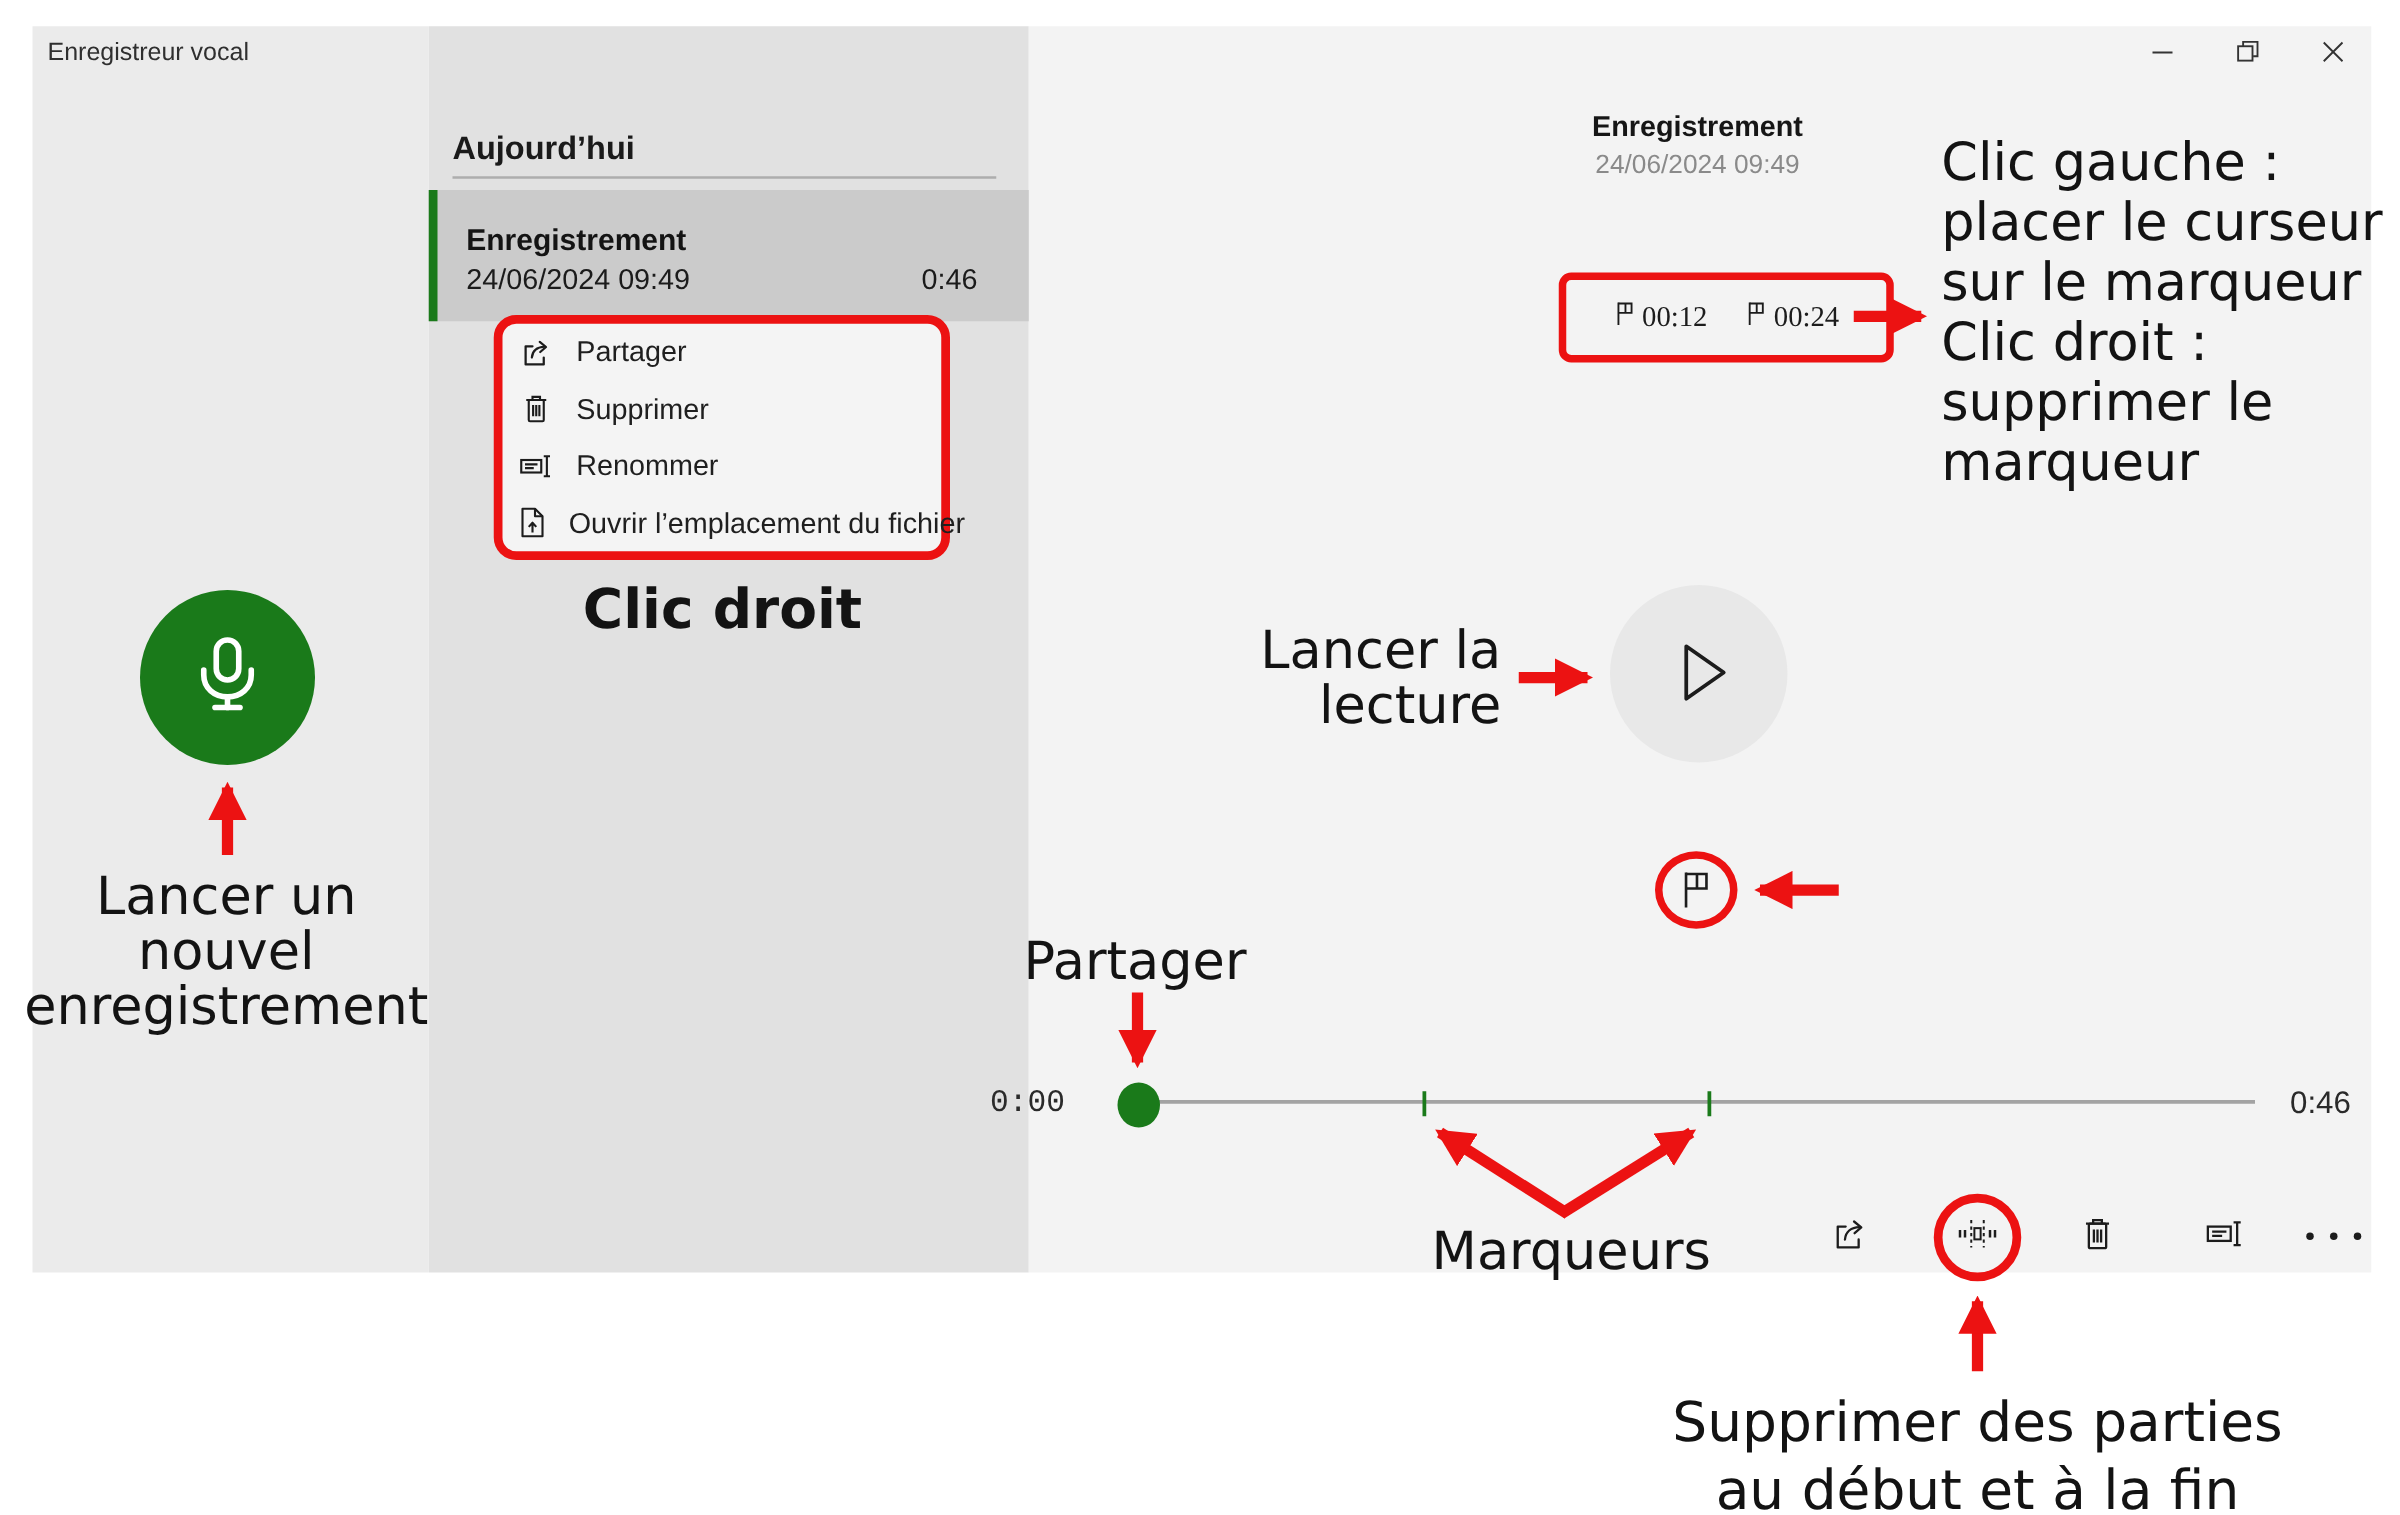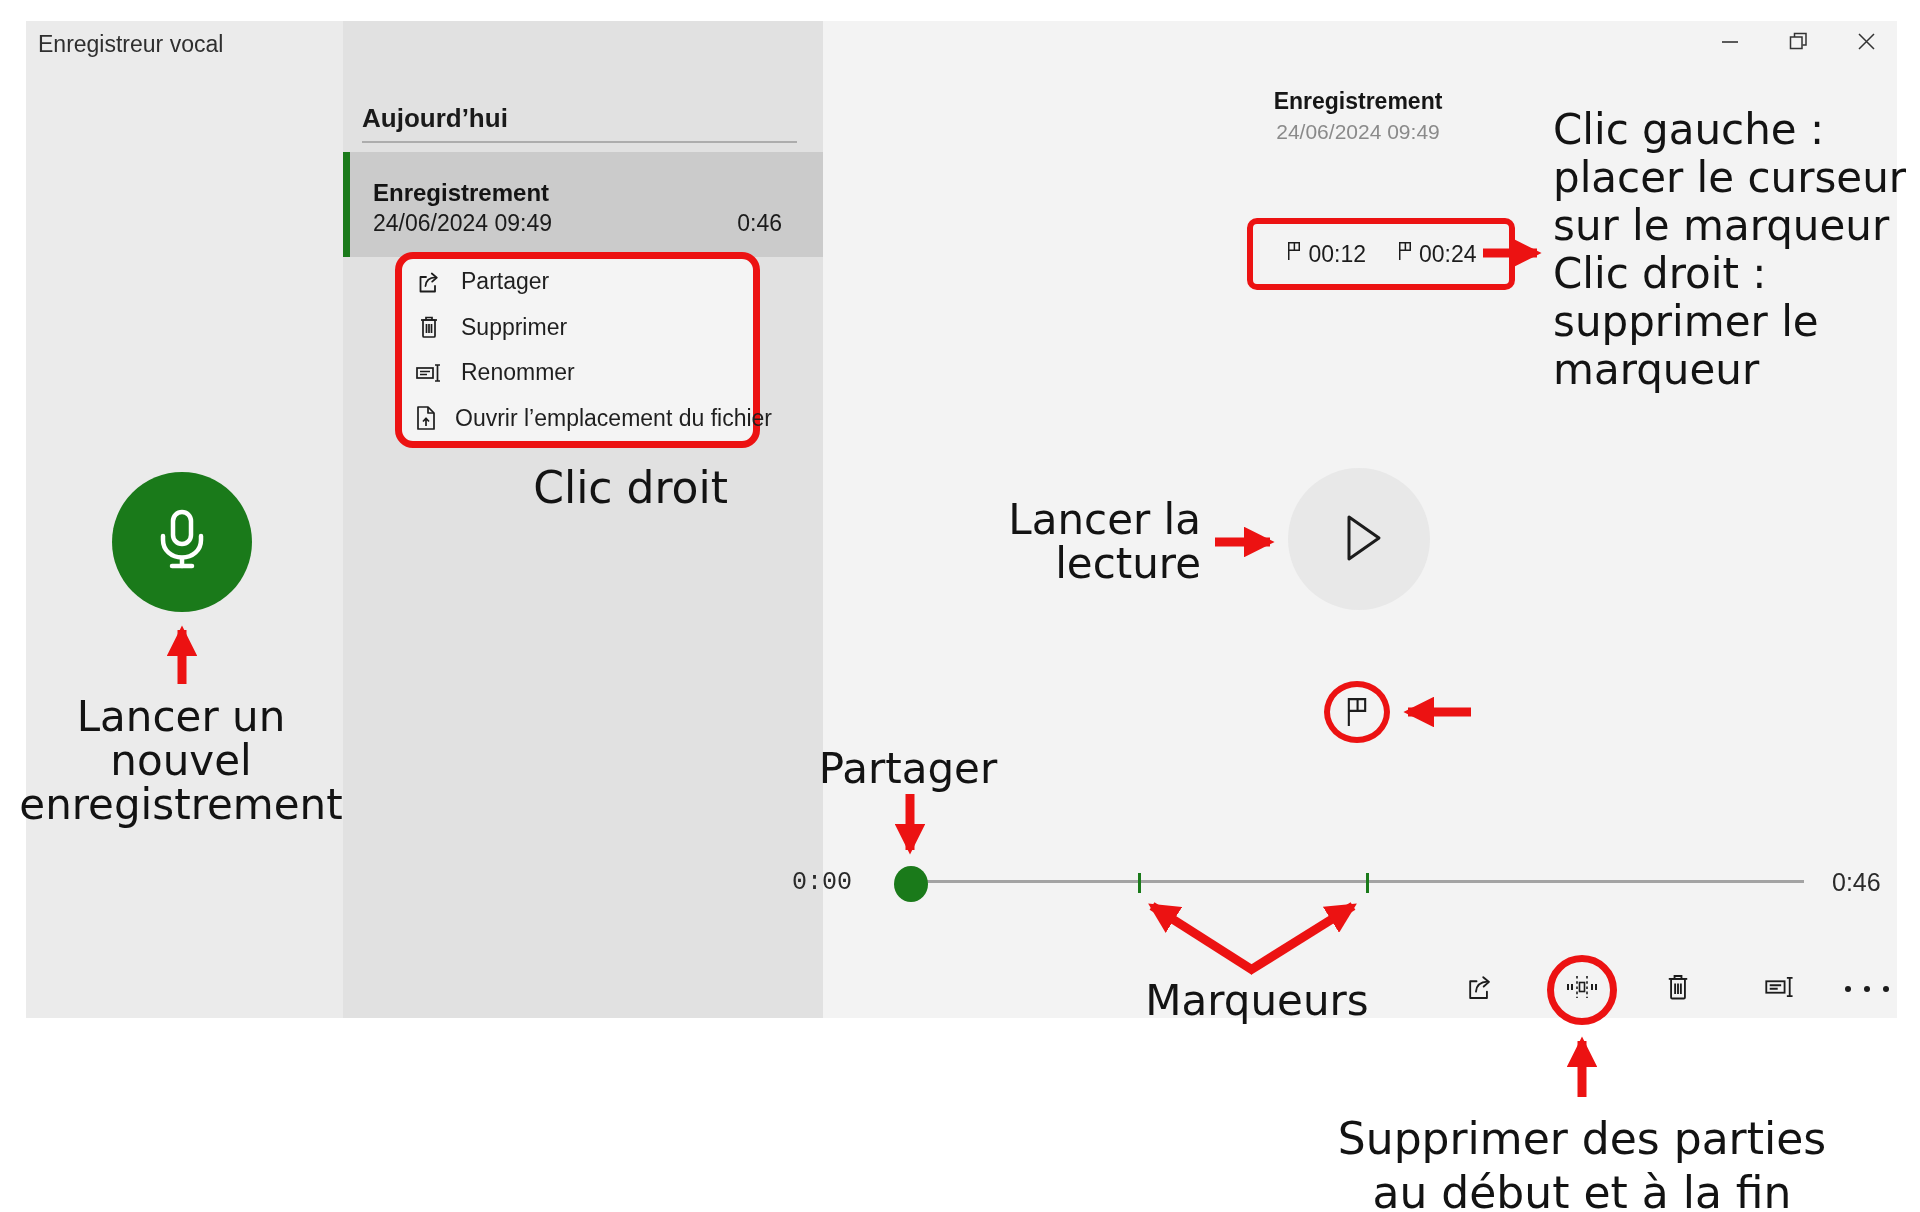--- a/index.html
+++ b/index.html
@@ -10,21 +10,21 @@
   html,body{margin:0;padding:0;}
   body{width:1920px;height:1212px;background:#fff;font-family:"Liberation Sans",sans-serif;}
   #canvas{position:relative;width:1920px;height:1212px;overflow:hidden;background:#fff;}
 
   
   .panel{position:absolute;top:21px;height:997px;}
   .panel-left{left:26px;width:317px;background:#ebebeb;}
   .panel-list{left:343px;width:480px;background:#e1e1e1;}
   .panel-main{left:823px;width:1074px;background:#f3f3f3;}
 
-  .titlebar-title{position:absolute;left:38px;top:31px;font-size:23px;color:#2f2f2f;}
+  .titlebar-title{position:absolute;left:38px;top:31px;font-size:20px;color:#2f2f2f;}
 
   .win-btn{position:absolute;top:23px;width:40px;height:40px;display:flex;align-items:center;justify-content:center;background:transparent;border:none;padding:0;cursor:default;}
 
   
   .section-header{position:absolute;left:362px;top:103px;font-size:26px;font-weight:600;color:#1a1a1a;}
   .list-divider{position:absolute;left:362px;top:141px;width:435px;height:2px;background:#adadad;}
   .list-item{position:absolute;left:343px;top:152px;width:480px;height:105px;background:#cbcbcb;}
   .sel-bar{position:absolute;left:0;top:0;width:7px;height:100%;background:var(--green);}
   .li-title{position:absolute;left:30px;top:27px;font-size:24px;font-weight:600;color:#141414;}
   .li-date{position:absolute;left:30px;top:58px;font-size:23px;color:#1b1b1b;}
@@ -40,21 +40,21 @@
   
   .mic-button{position:absolute;left:112px;top:472px;width:140px;height:140px;border-radius:50%;
     background:var(--green);border:none;display:flex;align-items:center;justify-content:center;padding:0;}
 
   
   .main-header{position:absolute;left:1208px;top:88px;width:300px;text-align:center;}
   .mh-title{font-size:23px;font-weight:600;color:#161616;}
   .mh-date{font-size:21px;color:#8a8a8a;margin-top:5px;}
 
   .markers-box{position:absolute;left:1247px;top:218px;width:268px;height:72px;border:6px solid var(--red);
-    border-radius:10px;display:flex;align-items:center;justify-content:center;gap:30px;z-index:40;}
+    border-radius:10px;display:flex;align-items:center;justify-content:center;gap:30px;z-index:40;font-family:Liberation Serif, serif;}
   .marker-chip{display:flex;align-items:center;gap:5px;font-size:23px;color:#1c1c1c;}
 
   .play-button{position:absolute;left:1288px;top:468px;width:142px;height:142px;border-radius:50%;
     background:#e8e8e8;border:none;display:flex;align-items:center;justify-content:center;padding:0 0 0 10px;}
 
   .flag-button{position:absolute;left:1338px;top:694px;width:38px;height:38px;background:transparent;border:none;
     display:flex;align-items:center;justify-content:center;padding:0;}
   .flag-red-circle{position:absolute;left:1324px;top:681px;width:66px;height:62px;border:6px solid var(--red);
     border-radius:50%;z-index:40;pointer-events:none;}
 
@@ -70,21 +70,21 @@
 
   
   .annot{position:absolute;font-family:"DejaVu Sans",sans-serif;color:#131313;white-space:pre-line;z-index:45;}
   .an-marker-help{left:1553px;top:106px;font-size:42px;line-height:48px;text-align:left;}
   .an-play-help{left:951px;top:498px;width:250px;font-size:42px;line-height:44px;text-align:right;}
   .an-add-marker{left:1475px;top:634px;font-size:42px;line-height:52px;text-align:left;}
   .an-cursor{left:758px;top:744px;width:300px;font-size:42px;text-align:center;}
   .an-marqueurs{left:1107px;top:976px;width:300px;font-size:42px;text-align:center;}
   .an-trim{left:1332px;top:1112px;width:500px;font-size:44px;line-height:54px;text-align:center;}
   .an-new-rec{left:6px;top:695px;width:350px;font-size:42px;line-height:44px;text-align:center;}
-  .an-clic-droit{left:428px;top:462px;width:300px;font-size:44px;text-align:right;}
+  .an-clic-droit{left:428px;top:462px;width:300px;font-size:44px;text-align:center;font-weight:bold;}
 
   .overlay{position:absolute;left:0;top:0;z-index:50;pointer-events:none;}
 </style>
 </head>
 <body>
 
 <div id="canvas">
 
   <div class="panel panel-left"></div>
   <div class="panel panel-list"></div>

